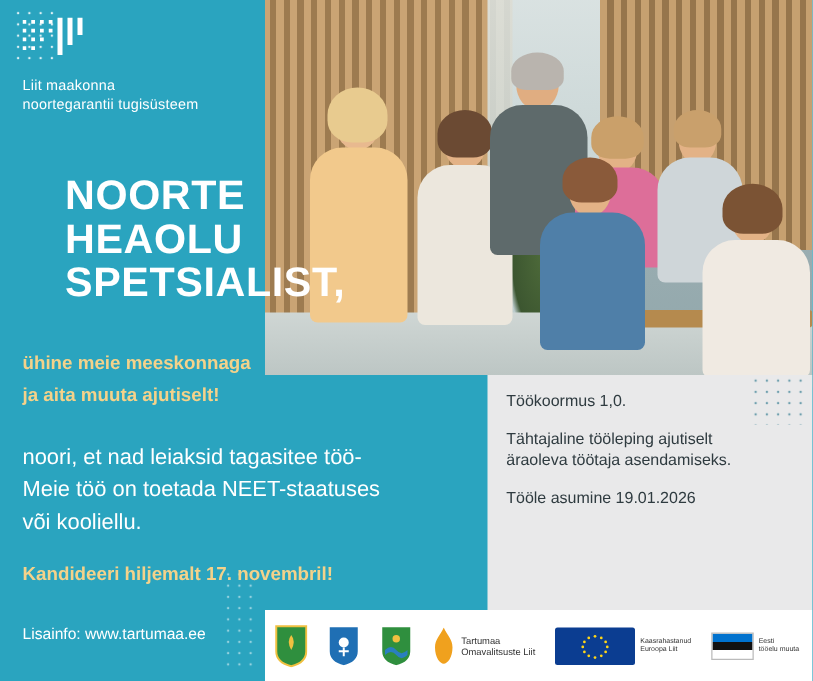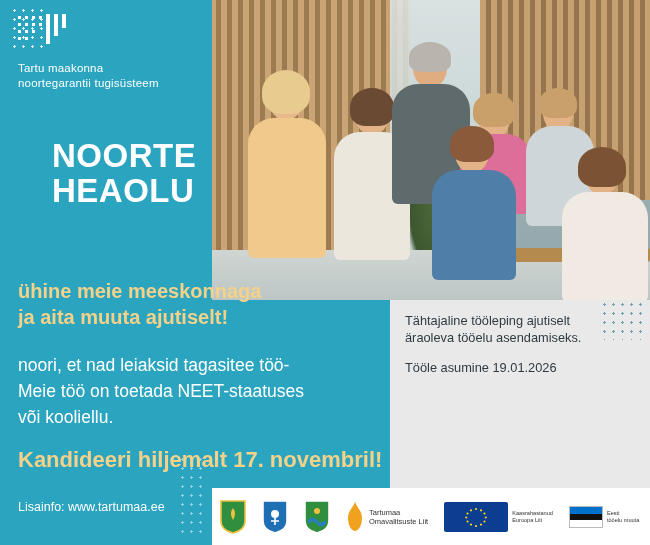--- a/index.html
+++ b/index.html
@@ -99,29 +99,29 @@
   }
   
   .headline{
     position:absolute;left:18px;top:138px;width:330px;
     color:#ffffff;font-weight:bold;font-size:33px;line-height:35px;
     letter-spacing:.5px;
     margin-left:34px;
   }
   .subhead{
     position:absolute;left:18px;top:278px;width:370px;
-    color:#f4d28a;font-weight:bold;font-size:20px;line-height:26px;
+    color:#f4d28a;font-weight:bold;font-size:15px;line-height:26px;
   }
   .bodytext{
     position:absolute;left:18px;top:352px;width:360px;
     color:#ffffff;font-size:17.5px;line-height:26px;
   }
   .deadline{
     position:absolute;left:18px;top:448px;width:370px;
-    color:#f4d28a;font-weight:bold;font-size:22px;line-height:23px;
+    color:#f4d28a;font-weight:bold;font-size:15px;line-height:23px;
   }
   .deadline .date{color:#f4d28a;}
   .info-link{
     position:absolute;left:18px;top:500px;
     color:#ffffff;font-size:12.5px;
   }
   
   .info-box{
     position:absolute;left:405px;top:312px;width:235px;
     color:#2f3b40;font-size:12.8px;line-height:17px;
@@ -223,51 +223,53 @@
           <rect x="7" y="16" width="3" height="3"></rect>
         <rect x="14" y="16" width="3" height="3"></rect>
         <rect x="0" y="23" width="3" height="3"></rect>
           <rect x="7" y="23" width="3" height="3"></rect>
         <rect x="28" y="0" width="4" height="30"></rect>
         <rect x="36" y="0" width="4" height="22"></rect>
         <rect x="44" y="0" width="4" height="14"></rect>
       </g>
     </svg>
     <div class="logo-text">
-      <div>Tartu maakonna</div>
+      <div>Liit maakonna</div>
       <div>noortegarantii tugisüsteem</div>
     </div>
   </div>
 
   <div class="headline">
     <div>NOORTE</div>
     <div>HEAOLU</div>
+    <div>SPETSIALIST,</div>
   </div>
 
   <div class="subhead">
     <div>ühine meie meeskonnaga</div>
     <div>ja aita muuta ajutiselt!</div>
   </div>
 
   <div class="bodytext">
     <div>noori, et nad leiaksid tagasitee töö-</div>
     <div>Meie töö on toetada NEET-staatuses</div>
     <div>või kooliellu.</div>
   </div>
 
   <div class="deadline">
     <span>Kandideeri hiljemalt </span><span class="date">17. novembril!</span>
   </div>
 
   <div class="info-link">Lisainfo: www.tartumaa.ee</div>
 
   <div class="info-box">
+    <p>Töökoormus 1,0.</p>
     <p>
       <span>Tähtajaline tööleping ajutiselt</span><br>
-      <span>äraoleva tööelu asendamiseks.</span>
+      <span>äraoleva töötaja asendamiseks.</span>
     </p>
     <p>Tööle asumine 19.01.2026</p>
   </div>
 
   <div class="footer-logos">
 
     <svg class="shield" viewBox="0 0 26 34">
       <path d="M1 1 h24 v20 q0 9 -12 12 Q1 30 1 21 Z" fill="#2f8f3e" stroke="#f0c040" stroke-width="1.6"></path>
       <path d="M13 8 q4 5 0 12 q-4 -7 0 -12 Z" fill="#f0c040"></path>
     </svg>

